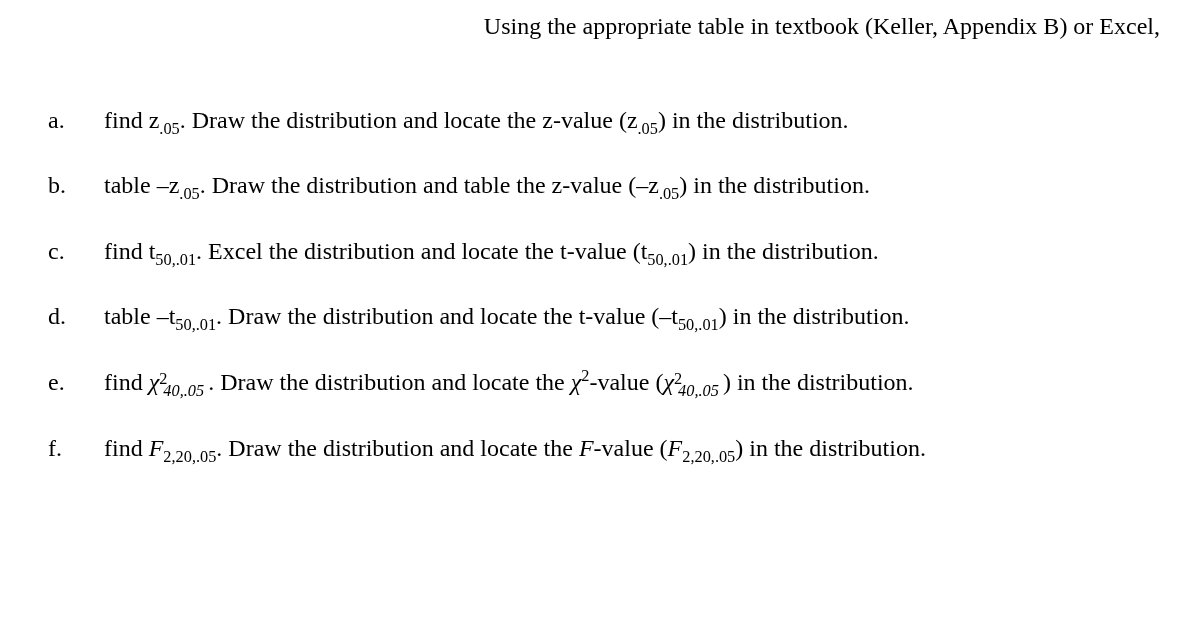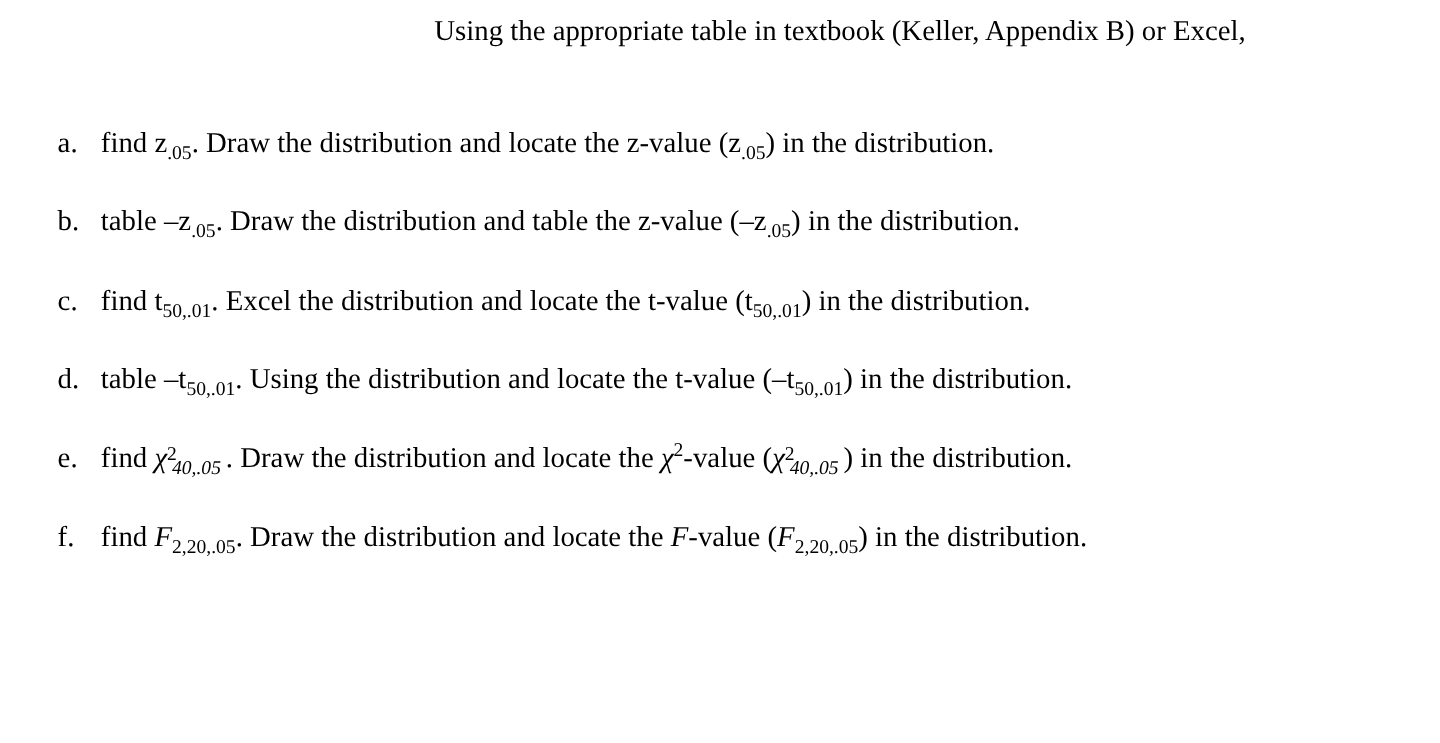--- a/index.html
+++ b/index.html
@@ -14,41 +14,42 @@
       background: #fff;
       width: 1200px;
       height: 619px;
       padding: 0;
     }
     .container {
       width: 100%;
       padding: 10px 40px 20px 40px;
     }
     .intro {
-      text-align: center;
+      text-align: right;
       margin-left: 200px;
       margin-bottom: 60px;
       line-height: 1.4;
     }
     .list {
       list-style: none;
     }
     .list-item {
       display: flex;
       margin-bottom: 32px;
       line-height: 1.4;
     }
     .bullet {
       width: 44px;
       flex-shrink: 0;
       text-align: left;
       padding-left: 8px;
     }
     .item-text {
       flex: 1;
+      margin-left: 20px;
     }
     sub {
       font-size: 0.68em;
       vertical-align: sub;
       line-height: 0;
     }
     sup {
       font-size: 0.68em;
       vertical-align: super;
       line-height: 0;
@@ -100,21 +101,21 @@
     <li class="list-item">
       <span class="bullet">c.</span>
       <span class="item-text">
         <span>find t</span><sub>50,.01</sub><span>. Excel the distribution and locate the t-value (t</span><sub>50,.01</sub><span>) in the distribution.</span>
       </span>
     </li>
 
     <li class="list-item">
       <span class="bullet">d.</span>
       <span class="item-text">
-        <span>table –t</span><sub>50,.01</sub><span>. Using the distribution and locate the t-value (–t</span><sub>50,.01</sub><span>) in the distribution.</span>
+        <span>table –t</span><sub>50,.01</sub><span>. Draw the distribution and locate the t-value (–t</span><sub>50,.01</sub><span>) in the distribution.</span>
       </span>
     </li>
 
     <li class="list-item">
       <span class="bullet">e.</span>
       <span class="item-text">
         <span>find </span><span class="chi-wrap"><span class="italic">χ</span><span class="chi-sup">2</span><span class="chi-sub">40,.05</span></span><span>. Draw the distribution and locate the </span><span class="italic">χ</span><sup>2</sup><span>-value (</span><span class="chi-wrap"><span class="italic">χ</span><span class="chi-sup">2</span><span class="chi-sub">40,.05</span></span><span>) in the distribution.</span>
       </span>
     </li>
 

